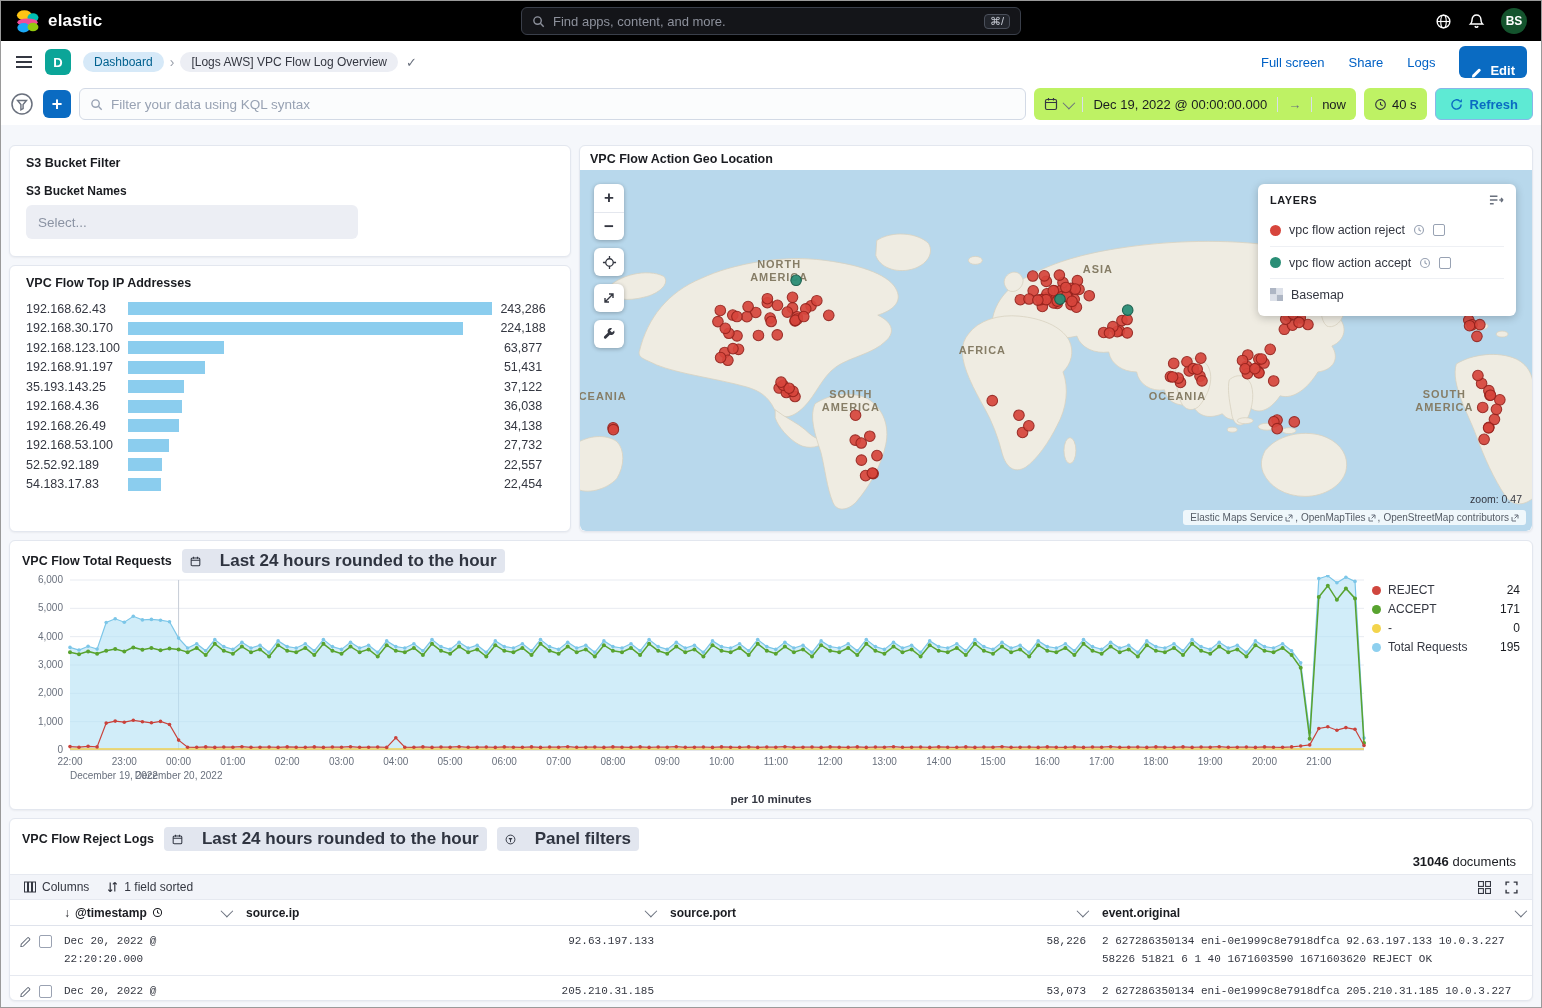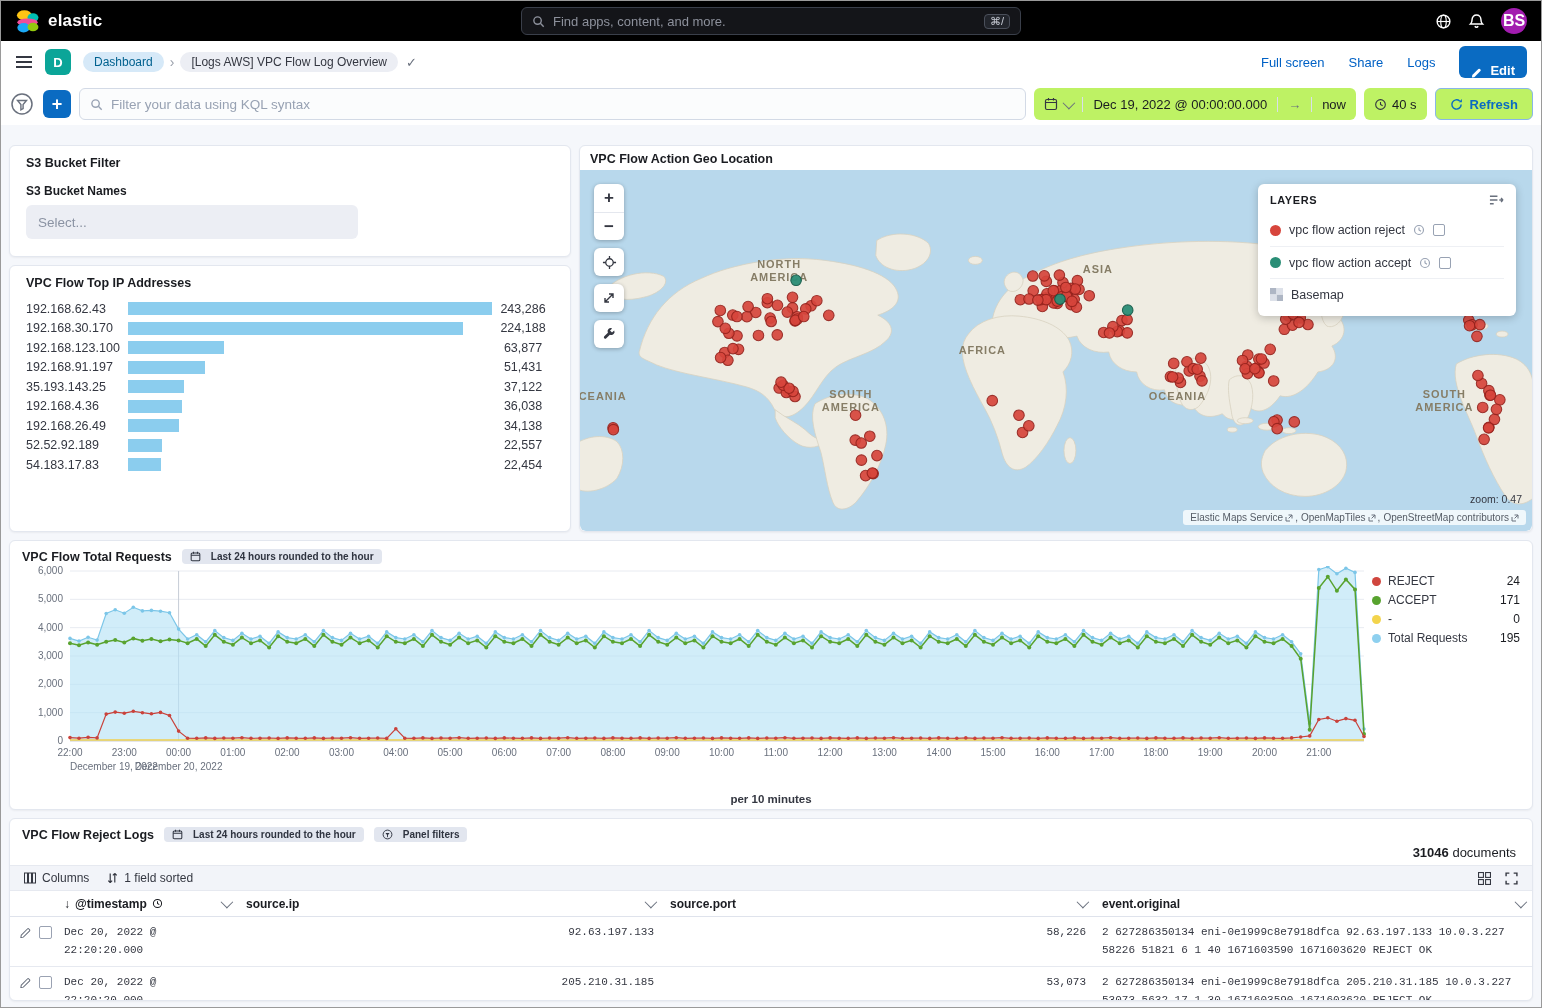--- a/index.html
+++ b/index.html
@@ -14,21 +14,21 @@
 
   
   .topbar { height:40px; background:#000; display:flex; align-items:center; padding:8px 14px; position:relative; }
   .brand { display:flex; align-items:center; gap:8px; }
   .brand-text { color:#fff; font-size:17px; font-weight:700; letter-spacing:.2px; }
   .topsearch { position:absolute; left:50%; transform:translateX(-50%); width:500px; height:28px;
     background:#141519; border:1px solid #3a3f4a; border-radius:6px; display:flex; align-items:center;
     gap:8px; padding:0 10px; color:#8d919c; font-size:13px; }
   .kbd { margin-left:auto; border:1px solid #4a4f5a; border-radius:4px; padding:0 5px; font-size:11px; color:#c7cbd4; background:#22252c; }
   .topicons { margin-left:auto; display:flex; align-items:center; gap:16px; }
-  .avatar { width:26px; height:26px; border-radius:50%; background:#a21caf; color:#fff; font-size:16px; font-weight:700;
+  .avatar { width:26px; height:26px; border-radius:50%; background:#14532d; color:#fff; font-size:12px; font-weight:700;
     display:flex; align-items:center; justify-content:center; }
 
   
   .navbar { height:42px; display:flex; align-items:center; padding:0 14px; gap:12px; background:#fff; }
   .iconbtn { display:flex; align-items:center; justify-content:center; color:#343741; }
   .space-badge { width:26px; height:26px; border-radius:6px; background:#0ba598; color:#fff; font-weight:700; font-size:13px;
     display:flex; align-items:center; justify-content:center; }
   .crumbs { display:flex; align-items:center; gap:6px; }
   .crumb-root { background:#d6e9f8; color:#00618f; padding:3px 11px; border-radius:11px; font-size:12px; }
   .crumb-sep { color:#9aa0ab; font-size:14px; }
@@ -42,21 +42,21 @@
   
   .filterbar { height:42px; display:flex; align-items:center; gap:8px; padding:0 8px; background:#fff; }
   .add-btn { width:28px; height:28px; border-radius:6px; background:#0a6bc2; color:#fff; font-size:18px; font-weight:700;
     display:flex; align-items:center; justify-content:center; border:none; }
   .kql { flex:1; height:32px; background:#fbfcfd; border:1px solid #d3dae6; border-radius:6px; display:flex; align-items:center;
     gap:8px; padding:0 10px; color:#98a2b3; font-size:13.5px; }
   .pill { height:32px; background:#bef264; border-radius:6px; display:flex; align-items:center; font-size:13px; color:#1a1c21; }
   .pill .seg { display:flex; align-items:center; gap:5px; padding:0 10px; }
   .pill .seg + .seg { border-left:1px solid #d9dfea; }
   .dim { color:#69707d; }
-  .refresh-btn { height:32px; padding:0 14px; border:1px solid #88b6e8; background:#bef264; border-radius:6px; color:#0a6bc2;
+  .refresh-btn { height:32px; padding:0 14px; border:1px solid #88b6e8; background:#5eead4; border-radius:6px; color:#0a6bc2;
     font-weight:600; font-size:13px; display:flex; gap:7px; align-items:center; cursor:pointer; }
 
   
   .content { background:#f5f7fb; height:884px; padding:8px; display:flex; flex-direction:column; gap:8px; overflow:hidden; }
   .panel { background:#fff; border:1px solid #e3e7ef; border-radius:6px; box-shadow:0 1px 2px rgba(52,55,65,.06); }
   .panel-title { font-size:12.5px; font-weight:700; color:#1a1c21; }
   .grid-top { display:flex; gap:8px; height:387px;margin-top:12px; }
   .col-left { width:562px; display:flex; flex-direction:column; gap:8px; }
 
   
@@ -94,22 +94,22 @@
   .mini-ic { color:#98a2b3; display:flex; align-items:center; }
   .mini-box { width:12px; height:12px; border:1px solid #98a2b3; border-radius:2px; }
   .zoom-label { position:absolute; right:10px; bottom:26px; font-size:10.5px; color:#343741; }
   .map-attrib { position:absolute; right:6px; bottom:6px; background:rgba(255,255,255,.78); border-radius:3px; padding:2px 7px;
     font-size:10px; color:#555c66; display:flex; gap:3px; align-items:center; }
   .attr-item { display:inline-flex; align-items:center; gap:2px; }
 
   
   .requests { height:270px; padding:8px 12px 4px; display:flex; flex-direction:column; }
   .head-row { display:flex; align-items:center; gap:10px; }
-  .badge { display:inline-flex; align-items:center; gap:10px; background:#e2e6ef; color:#2f3440; border-radius:4px;
-    padding:2px 8px; font-size:10px; font-weight:600; }
+  .badge { display:inline-flex; align-items:center; gap:19px; background:#e2e6ef; color:#2f3440; border-radius:4px;
+    padding:2px 8px; font-size:17px; font-weight:600; }
   .req-body { display:flex; flex:1; margin-top:2px; }
   .req-legend { width:150px; padding-top:8px; display:flex; flex-direction:column; gap:5px; font-size:12px; color:#343741; }
   .leg-row { display:flex; align-items:center; gap:7px; }
   .leg-dot { width:9px; height:9px; border-radius:50%; flex:none; }
   .leg-val { margin-left:auto; color:#1a1c21; }
   .req-xlabel { text-align:center; font-size:11.5px; font-weight:700; color:#343741; }
 
   
   .logs { flex:1; display:flex; flex-direction:column; overflow:hidden; padding-top:8px; }
   .logs .head-row { padding:0 12px; }
@@ -301,20 +301,27 @@
                 <span class="bar-fill" style="width:14.8%;background:#8bcdee"></span>
               </span>
               <span class="bar-value">36,038</span>
             </div>
             <div class="bar-row">
               <span class="bar-label">192.168.26.49</span>
               <span class="bar-track">
                 <span class="bar-fill" style="width:14.0%;background:#8bcdee"></span>
               </span>
               <span class="bar-value">34,138</span>
+            </div>
+            <div class="bar-row">
+              <span class="bar-label">192.168.53.100</span>
+              <span class="bar-track">
+                <span class="bar-fill" style="width:11.4%;background:#8bcdee"></span>
+              </span>
+              <span class="bar-value">27,732</span>
             </div>
             <div class="bar-row">
               <span class="bar-label">52.52.92.189</span>
               <span class="bar-track">
                 <span class="bar-fill" style="width:9.3%;background:#8bcdee"></span>
               </span>
               <span class="bar-value">22,557</span>
             </div>
             <div class="bar-row">
               <span class="bar-label">54.183.17.83</span>

